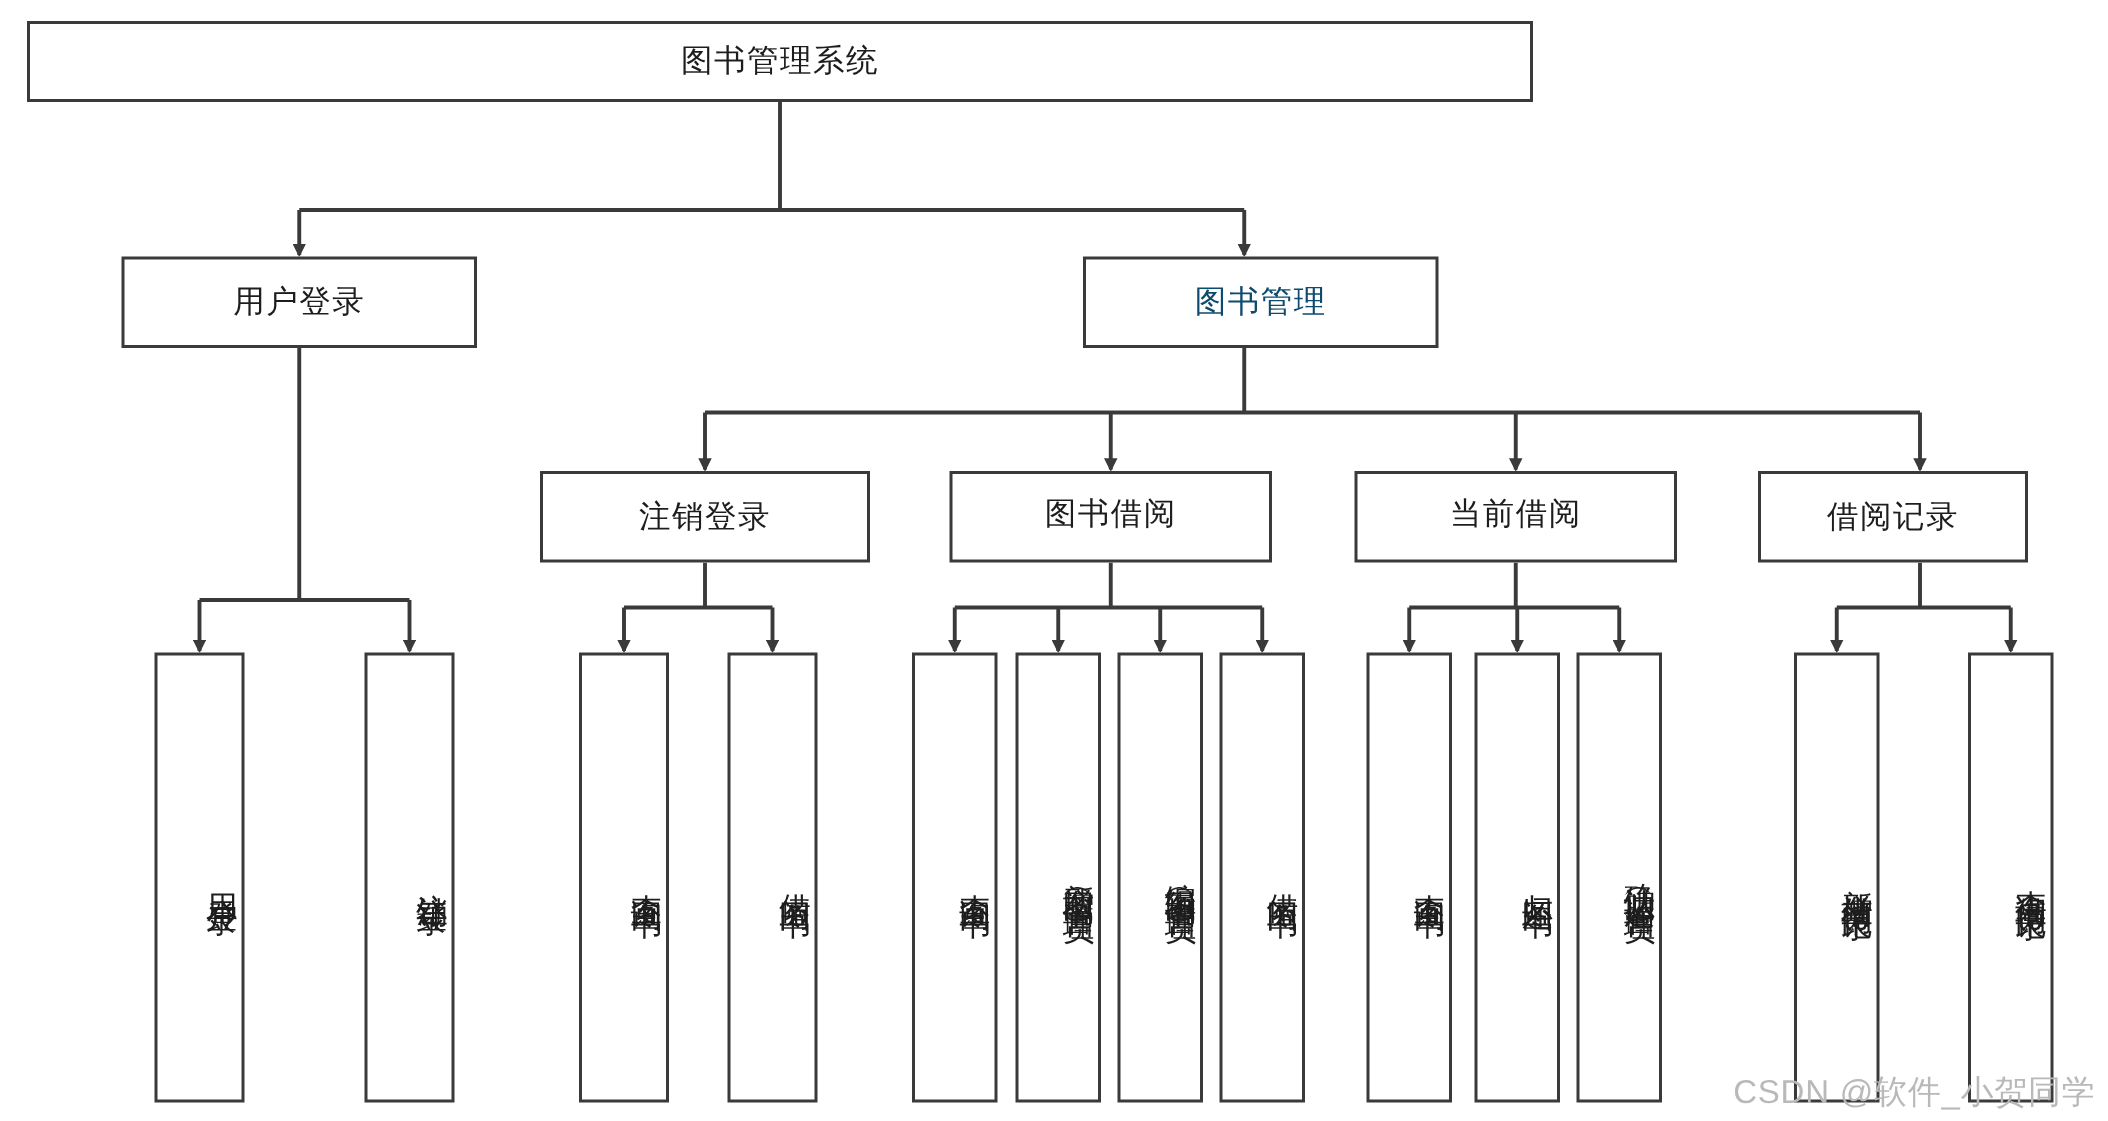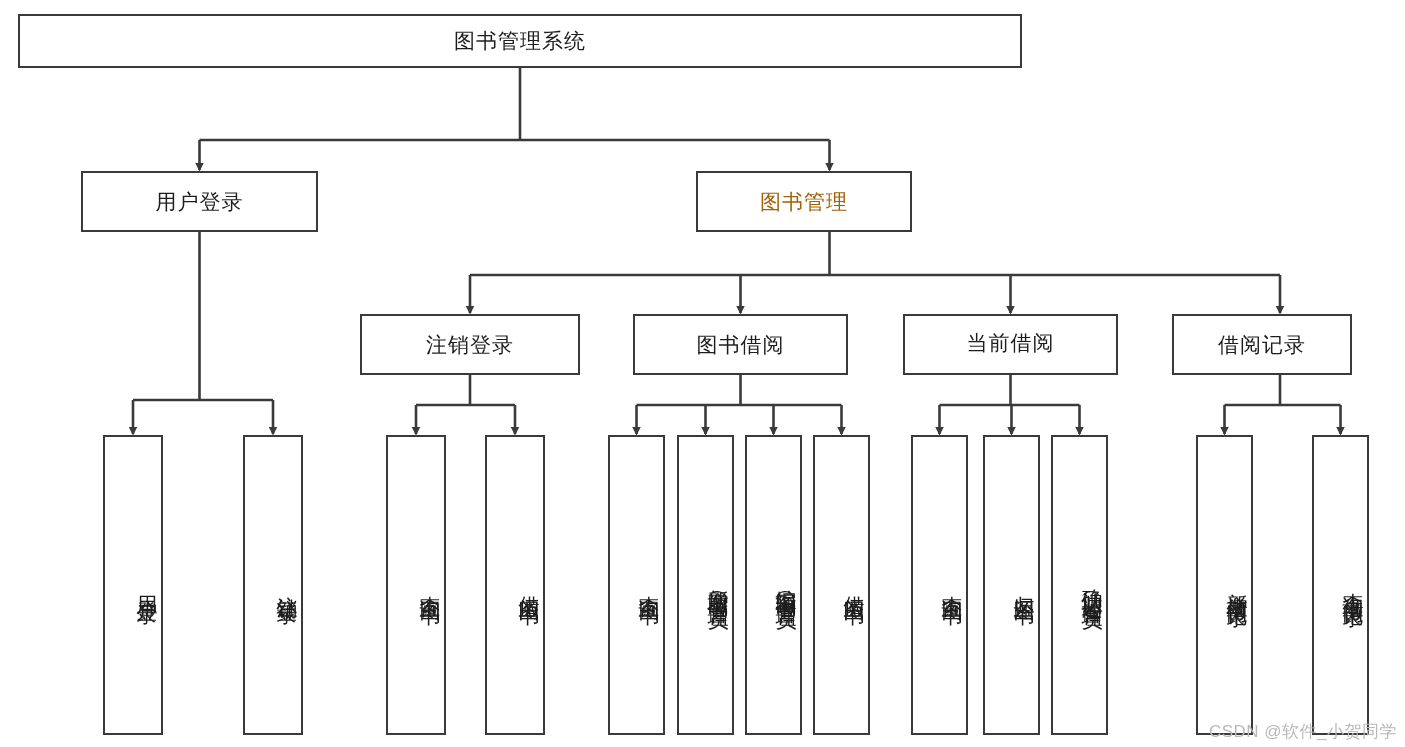--- a/index.html
+++ b/index.html
@@ -57,21 +57,21 @@
     text-align: center;
   }
   .node .nlabel {
     display: block;
     white-space: nowrap;
   }
   #watermark {
     position: absolute;
     right: 8px;
     bottom: 4px;
-    font-size: 17px;
+    font-size: 22px;
     color: #b9b9b9;
     letter-spacing: 0.5px;
     white-space: nowrap;
     user-select: none;
   }
 </style>
 </head>
 <body>
 
 <div id="diagram-root">
@@ -118,27 +118,27 @@
       </g>
   </svg>
 
   <div id="node-layer">
       <div class="node horizontal" style="left: 18px; top: 14px; width: 1004px; height: 54px; border-color: rgb(58, 58, 58); background: rgb(255, 255, 255); color: rgb(29, 29, 29);">
         <span class="nlabel">图书管理系统</span>
       </div>
       <div class="node horizontal" style="left: 81px; top: 171px; width: 237px; height: 61px; border-color: rgb(58, 58, 58); background: rgb(255, 255, 255); color: rgb(29, 29, 29);">
         <span class="nlabel">用户登录</span>
       </div>
-      <div class="node horizontal" style="left: 696px; top: 171px; width: 216px; height: 61px; border-color: rgb(58, 58, 58); background: rgb(255, 255, 255); color: #a16207;">
+      <div class="node horizontal" style="left: 722px; top: 171px; width: 237px; height: 61px; border-color: rgb(58, 58, 58); background: rgb(255, 255, 255); color: #0c4a6e;">
         <span class="nlabel">图书管理</span>
       </div>
       <div class="node horizontal" style="left: 360px; top: 314px; width: 220px; height: 61px; border-color: rgb(58, 58, 58); background: rgb(255, 255, 255); color: rgb(29, 29, 29);">
         <span class="nlabel">注销登录</span>
       </div>
-      <div class="node horizontal" style="left: 633px; top: 314px; width: 215px; height: 61px; border-color: rgb(58, 58, 58); background: rgb(255, 255, 255); color: rgb(29, 29, 29);">
+      <div class="node horizontal" style="left: 633px; top: 314px; width: 215px; height: 61px; border-color: rgb(58, 58, 58); background: rgb(255, 255, 255); color: rgb(29, 29, 29); font-family: Liberation Mono, monospace;">
         <span class="nlabel">图书借阅</span>
       </div>
       <div class="node horizontal" style="left: 903px; top: 314px; width: 215px; height: 61px; border-color: rgb(58, 58, 58); background: rgb(255, 255, 255); color: rgb(29, 29, 29); font-family: Liberation Mono, monospace;">
         <span class="nlabel">当前借阅</span>
       </div>
       <div class="node horizontal" style="left: 1172px; top: 314px; width: 180px; height: 61px; border-color: rgb(58, 58, 58); background: rgb(255, 255, 255); color: rgb(29, 29, 29);">
         <span class="nlabel">借阅记录</span>
       </div>
       <div class="node vertical" style="left: 103px; top: 435px; width: 60px; height: 300px; border-color: rgb(58, 58, 58); background: rgb(255, 255, 255); color: rgb(29, 29, 29);">
         <span class="nlabel">用户登录</span>

